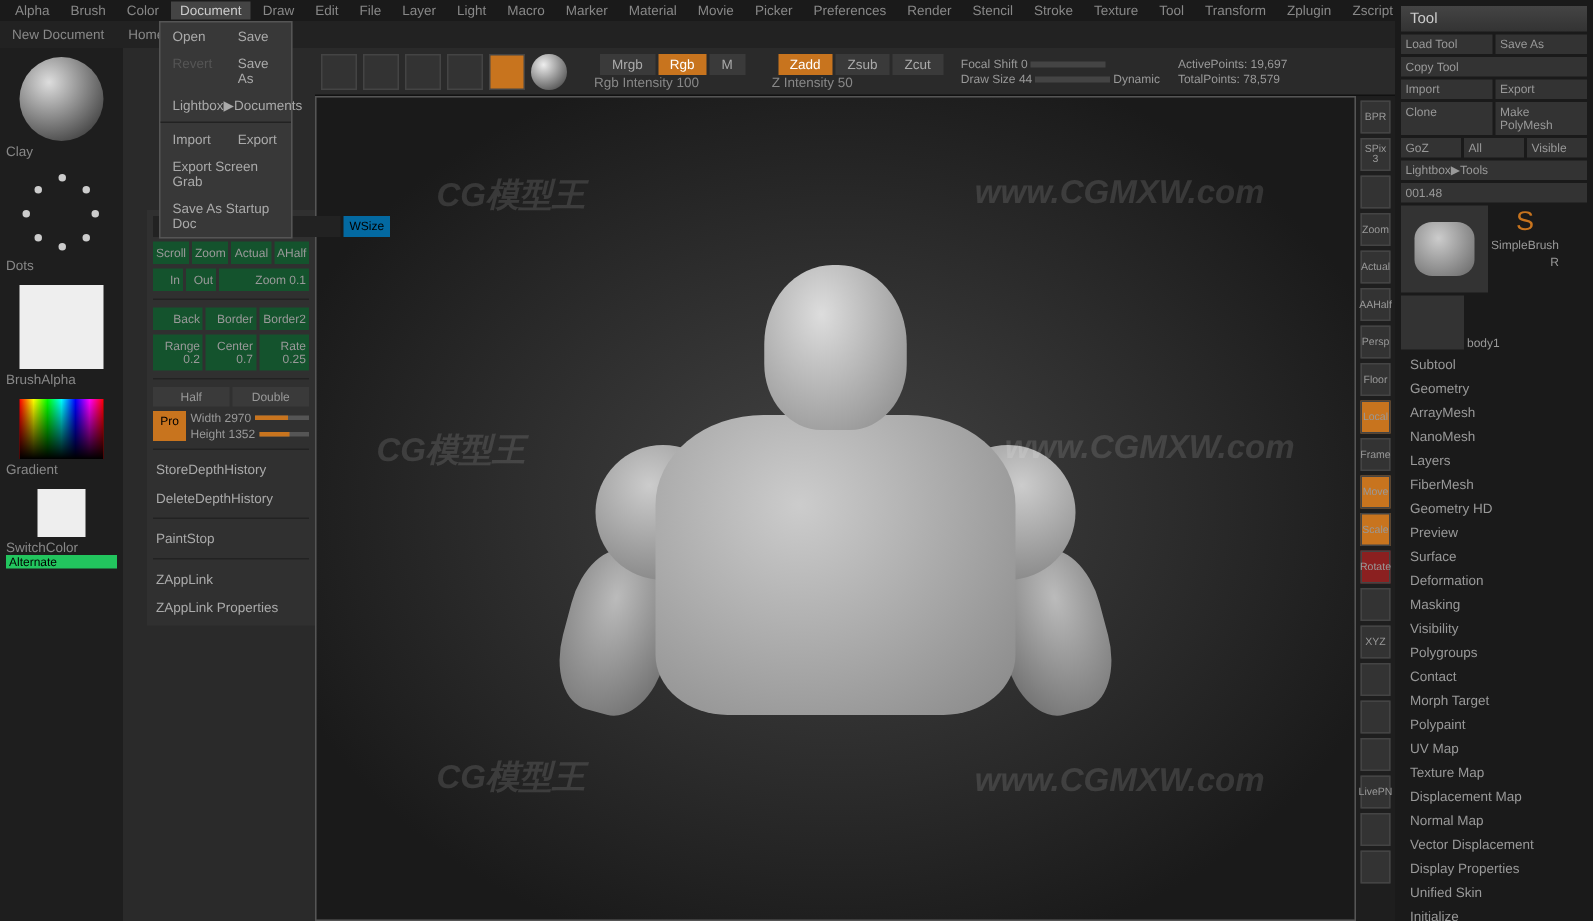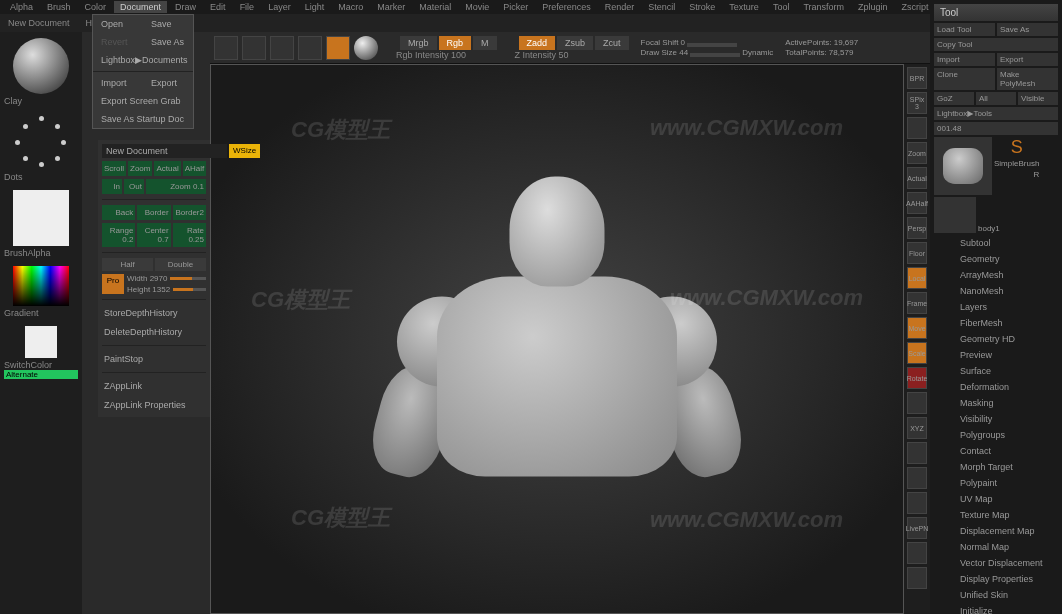--- a/index.html
+++ b/index.html
@@ -16,46 +16,46 @@
 .tool-icon { width: 24px; height: 24px; background: #333; border: 1px solid #444; display: flex; align-items: center; justify-content: center; }
 .tool-icon.orange { background: #c8741e; }
 .sphere-icon { width: 24px; height: 24px; background: radial-gradient(circle at 35% 30%, #eee, #333); border-radius: 50%; }
 
 .mode-row { display: flex; gap: 2px; align-items: flex-end; margin-left: 8px; }
 .mode-btn { background: #3a3a3a; padding: 2px 8px; font-size: 9px; color: #aaa; }
 .mode-btn.orange { background: #c8741e; color: #fff; }
 .mode-label { font-size: 9px; color: #888; padding: 0 4px; }
 
 .slider-group { display: flex; flex-direction: column; gap: 1px; margin-left: 8px; font-size: 8px; }
-.slider-line { display: flex; align-items: flex-end; gap: 2px; }
+.slider-line { display: flex; align-items: center; gap: 2px; }
 .slider-track { width: 50px; height: 4px; background: #444; position: relative; }
 
 .stats { display: flex; flex-direction: column; gap: 1px; font-size: 8px; margin-left: 8px; }
 
 .left-panel { position: absolute; left: 0; top: 32px; bottom: 0; width: 82px; background: #1e1e1e; padding: 4px; display: flex; flex-direction: column; gap: 6px; }
 .panel-label { font-size: 9px; color: #888; text-align: left; }
 .panel-sphere { width: 56px; height: 56px; background: radial-gradient(circle at 35% 30%, #ddd, #222); border-radius: 50%; margin: 2px auto; }
 .panel-square { width: 56px; height: 56px; background: #eee; margin: 2px auto; }
 .panel-small-square { width: 32px; height: 32px; background: #eee; margin: 2px auto; }
 .dots-circle { width: 56px; height: 56px; margin: 2px auto; position: relative; }
 .dot { width: 5px; height: 5px; background: #ccc; border-radius: 50%; position: absolute; }
 .color-picker { width: 56px; height: 40px; margin: 2px auto; background: linear-gradient(to right, red, yellow, lime, cyan, blue, magenta, red); position: relative; }
 .color-picker::after { content: ''; position: absolute; inset: 0; background: linear-gradient(to bottom, transparent, black); }
 .orange-tag { background: #22c55e; color: #000; font-size: 8px; padding: 0 2px; }
 
-.dropdown { position: absolute; left: 92px; top: 14px; width: 102px; background: #383838; border: 1px solid #555; z-index: 10; }
+.dropdown { position: absolute; left: 106px; top: 14px; width: 89px; background: #383838; border: 1px solid #555; z-index: 10; }
 .dd-row { display: flex; }
 .dd-item { flex: 1; padding: 4px 8px; font-size: 9px; color: #aaa; cursor: pointer; }
 .dd-item.dim { color: #555; }
 .dd-sep { height: 1px; background: #222; margin: 2px 0; }
 
 .doc-panel { position: absolute; left: 98px; top: 140px; width: 112px; background: #303030; padding: 4px; display: flex; flex-direction: column; gap: 3px; z-index: 9; }
 .doc-input-row { display: flex; gap: 2px; }
 .doc-input { flex: 1; background: #222; color: #aaa; border: none; padding: 2px 4px; font-size: 9px; }
-.doc-btn { background: #eab308; color: #000; font-size: 8px; padding: 2px 4px; }
+.doc-btn { background: #0369a1; color: #000; font-size: 8px; padding: 2px 4px; }
 .btn-grid { display: flex; gap: 2px; }
 .btn-small { flex: 1; background: #14532d; padding: 3px 2px; font-size: 8px; text-align: right; color: #999; }
 .half-row { display: flex; gap: 2px; }
 .half-btn { flex: 1; background: #3a3a3a; padding: 2px; font-size: 8px; text-align: center; }
 .half-btn.on { background: #c8741e; color: #000; }
 .slider-row { display: flex; align-items: center; gap: 3px; font-size: 8px; }
 .mini-slider { flex: 1; height: 3px; background: #555; position: relative; }
 .mini-slider::after { content: ''; position: absolute; left: 0; top: 0; height: 100%; width: 60%; background: #c8741e; }
 
 .viewport { position: absolute; left: 210px; top: 64px; right: 158px; bottom: 0; background: radial-gradient(ellipse at center, #444 0%, #1a1a1a 80%); border: 1px solid #555; overflow: hidden; }
@@ -71,21 +71,21 @@
 .right-icons { position: absolute; right: 132px; top: 64px; width: 26px; background: #1e1e1e; display: flex; flex-direction: column; gap: 3px; padding: 3px; bottom: 0; }
 .ri { width: 20px; height: 22px; background: #333; border: 1px solid #444; font-size: 7px; display: flex; align-items: center; justify-content: center; text-align: center; }
 .ri.on { background: #c8741e; }
 .ri.red { background: #8b2020; }
 
 .right-panel { position: absolute; right: 0; top: 0; width: 132px; bottom: 0; background: #1a1a1a; padding: 4px; display: flex; flex-direction: column; gap: 2px; font-size: 9px; overflow: hidden; }
 .rp-header { background: linear-gradient(#444,#333); padding: 3px 6px; color: #ccc; font-size: 10px; }
 .rp-row { display: flex; gap: 2px; }
 .rp-btn { flex: 1; background: #333; padding: 2px 3px; font-size: 8px; color: #999; }
 .rp-thumb { width: 58px; height: 58px; background: #333; display: flex; align-items: center; justify-content: center; }
-.rp-section { padding: 3px 6px; color: #999; font-size: 9px; cursor: pointer; margin-left: 20px; }
+.rp-section { padding: 3px 6px; color: #999; font-size: 9px; cursor: pointer; }
 .s-icon { width: 20px; height: 20px; display: inline-block; }
 </style>
 </head>
 <body>
 
 <div class="menubar" id="menubar">
     <span>Alpha</span>
     <span>Brush</span>
     <span>Color</span>
     <span class="active">Document</span>

